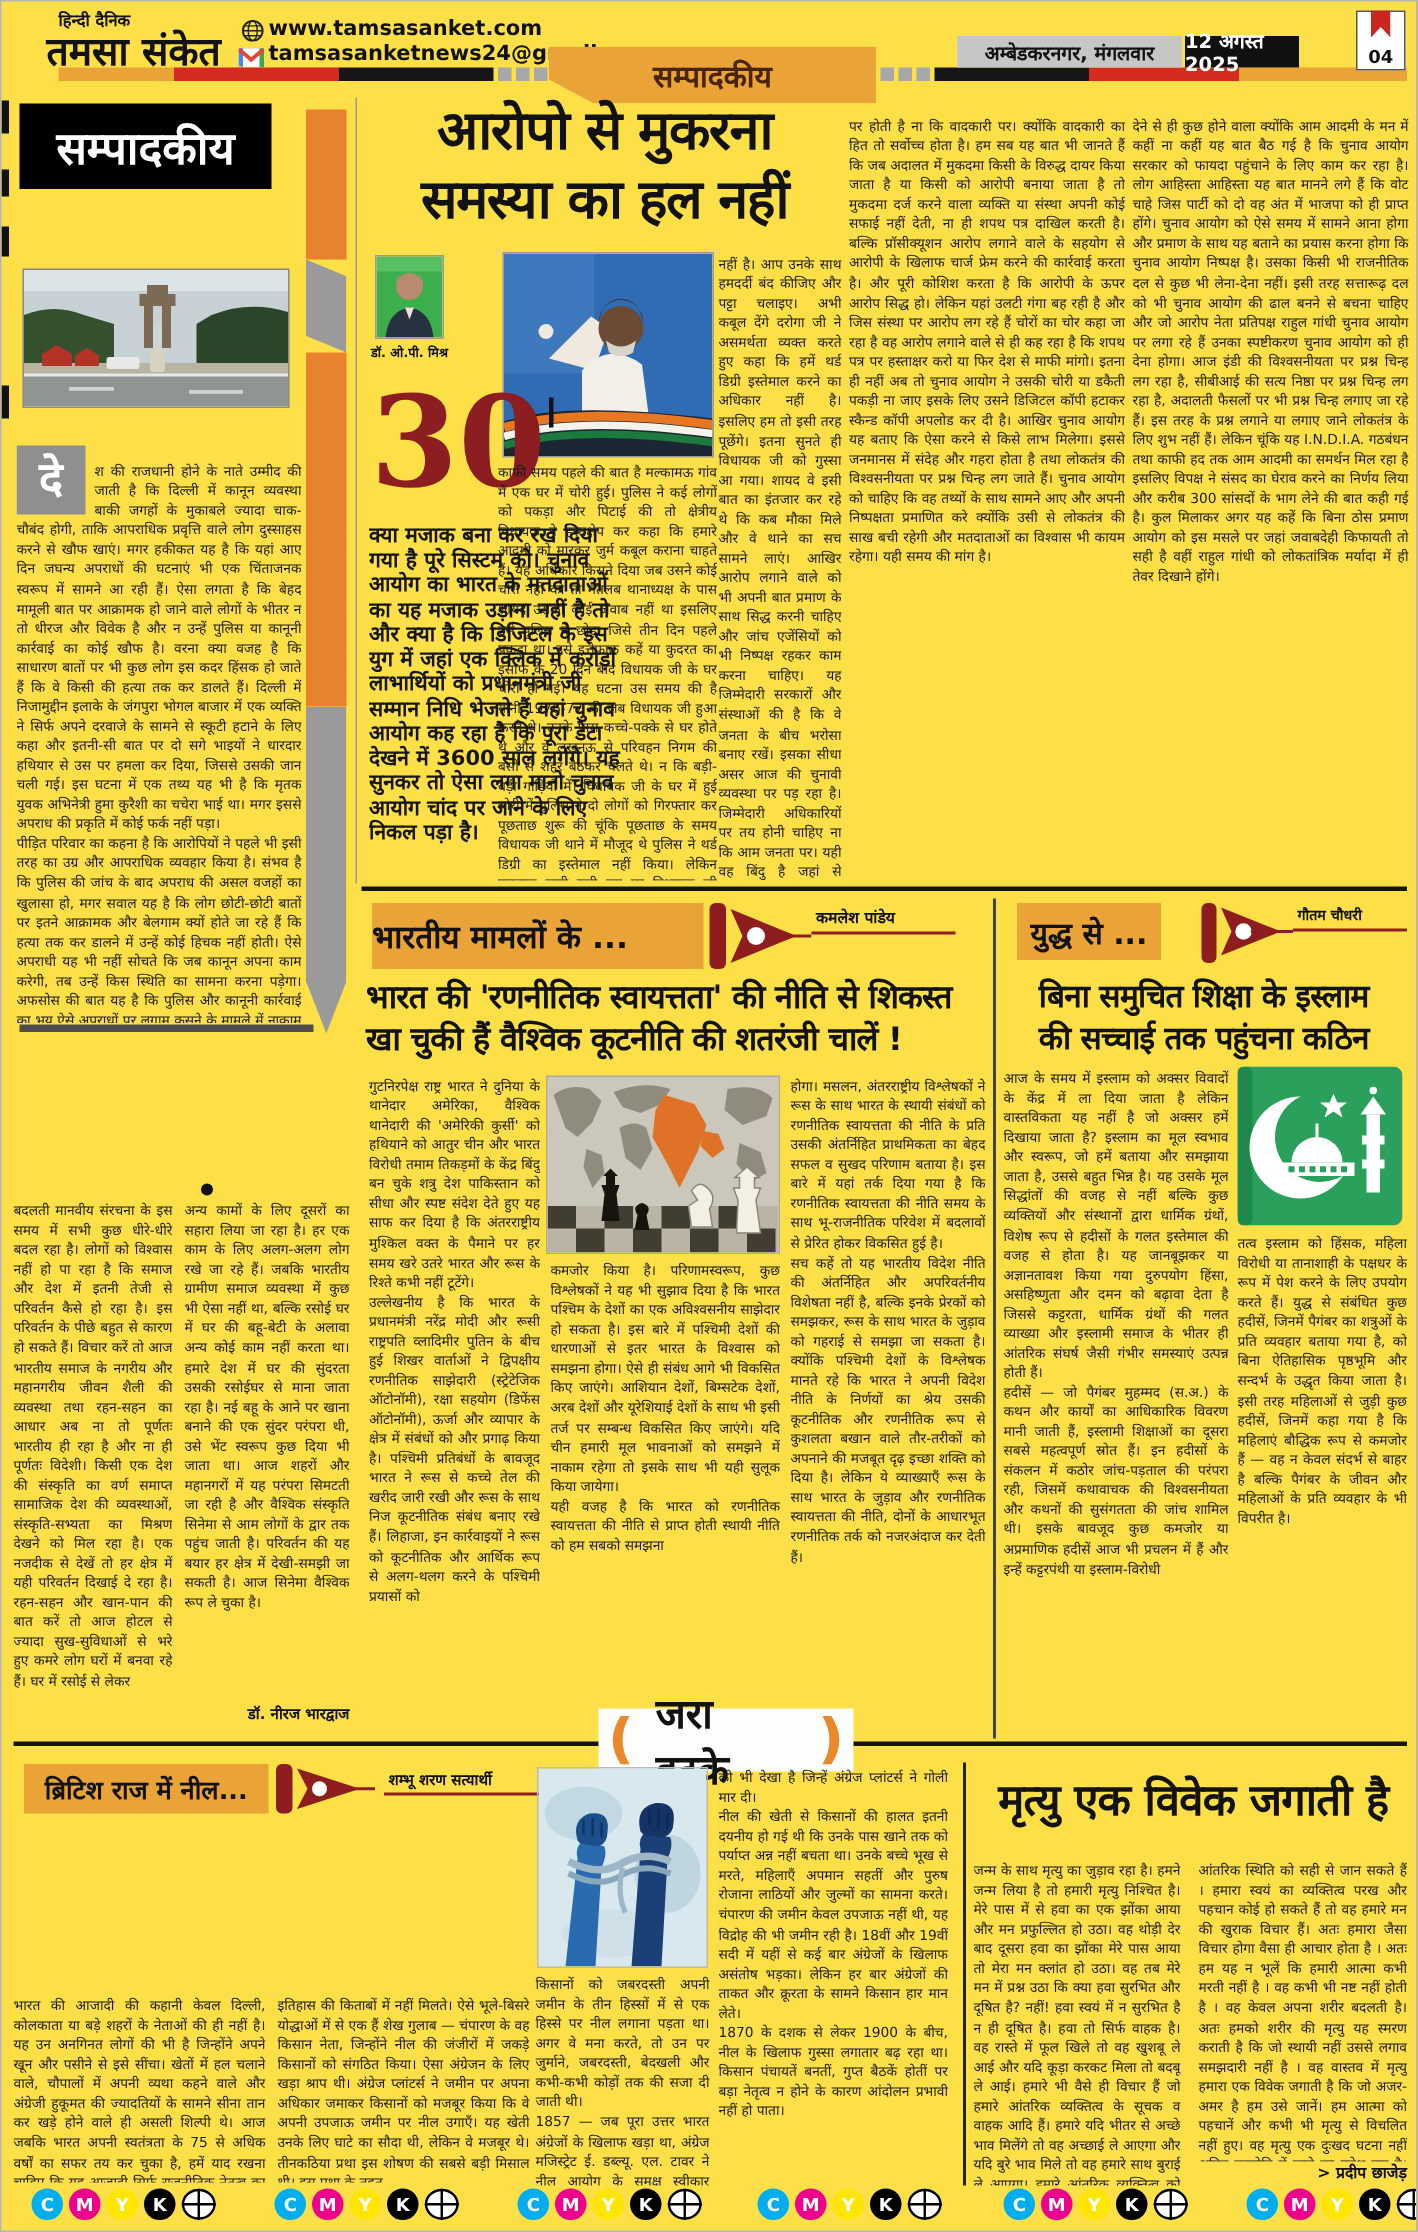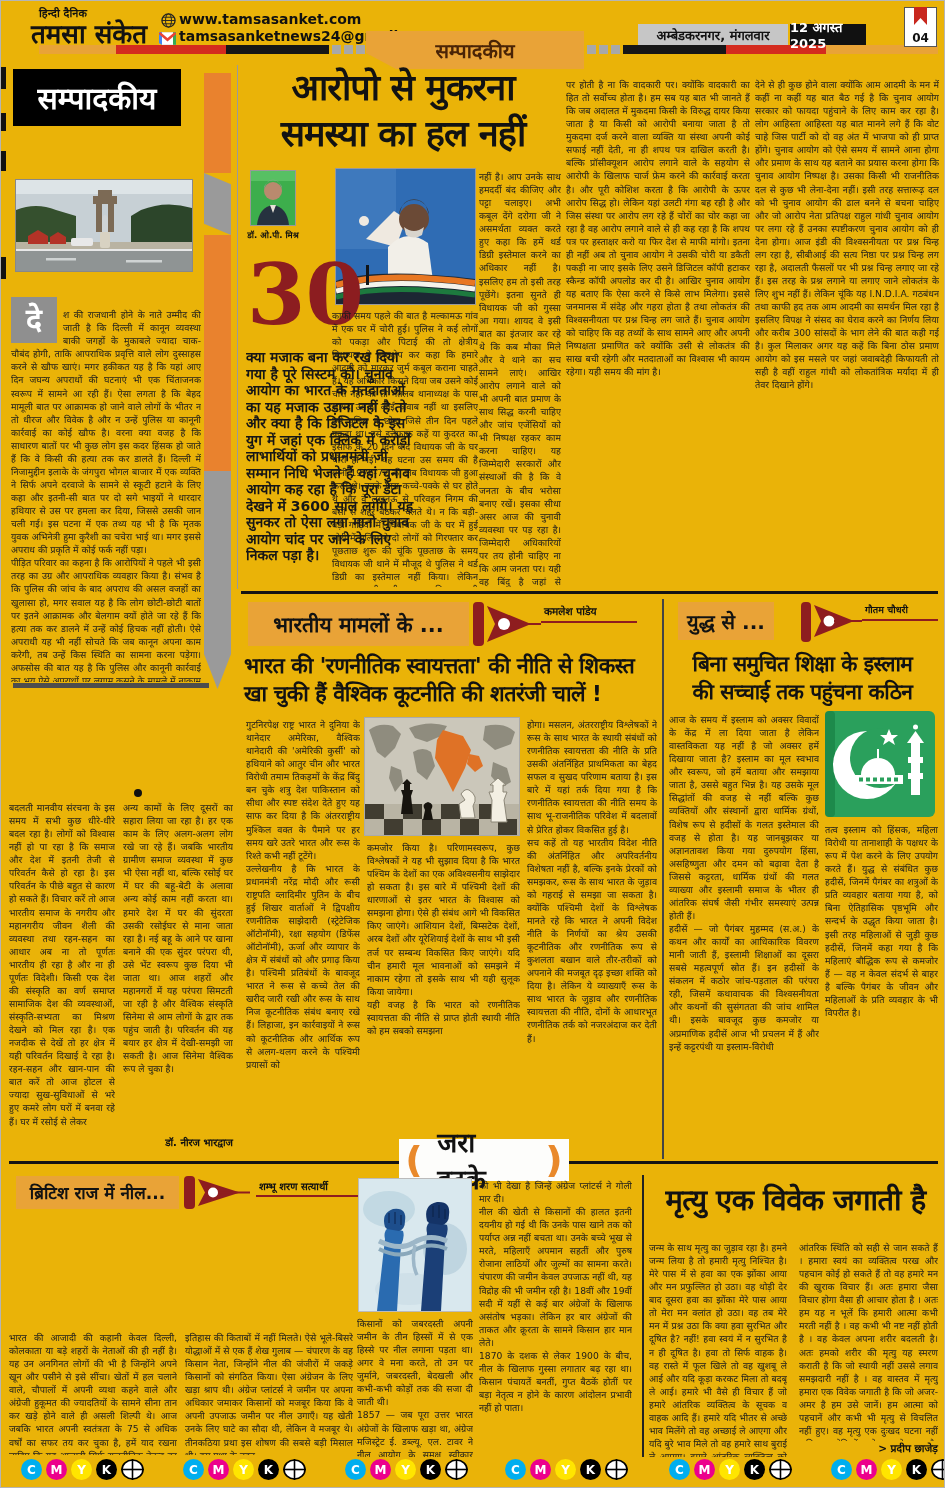--- a/index.html
+++ b/index.html
@@ -1,16 +1,16 @@
 <!DOCTYPE html>
 <html><head>
 <meta charset="utf-8">
 <style>
   html,body{margin:0;padding:0;background:#9a9a9a;}
-  .page{position:relative;width:945px;height:1488px;background:#eab308;overflow:hidden;
+  .page{position:relative;width:945px;height:1488px;background:#fde047;overflow:hidden;
         font-family:"DejaVu Sans","Liberation Sans",sans-serif;border:1px solid #b5b5b5;box-sizing:border-box;}
   .abs{position:absolute;}
   .bt{font-size:9.2px;line-height:1.42;text-align:justify;color:#1c1c1c;overflow:hidden;white-space:pre-line;}
   .hl{font-weight:900;color:#121212;white-space:pre-line;}
   .kicker{background:#E9A337;display:flex;align-items:center;font-weight:bold;color:#3a2208;}
   .penbar{background:#8E1D1F;border-radius:4px;}
   .byline{font-weight:bold;color:#111;white-space:nowrap;}
   .redline{background:#8E1D1F;height:2px;}
   .vr{background:#9a9a9a;}
   .hrule{background:#141414;}
@@ -176,21 +176,21 @@
   <div class="abs" style="left:246px;top:256px;font-family:'DejaVu Serif','Liberation Serif',serif;font-size:84px;line-height:0.9;font-weight:bold;color:#8c1d20;">30</div>
   <div class="abs" style="left:245px;top:348px;width:177px;height:238px;font-size:14px;font-weight:bold;line-height:1.18;color:#161616;text-align:left;overflow:hidden;">क्या मजाक बना कर रख दिया गया है पूरे सिस्टम को। चुनाव आयोग का भारत के मतदाताओं का यह मजाक उड़ाना नहीं है तो और क्या है कि डिजिटल के इस युग में जहां एक क्लिक में करोड़ों लाभार्थियों को प्रधानमंत्री जी सम्मान निधि भेजते हैं वहां चुनाव आयोग कह रहा है कि पूरा डेटा देखने में 3600 साल लगेंगे। यह सुनकर तो ऐसा लगा मानो चुनाव आयोग चांद पर जाने के लिए निकल पड़ा है।</div>
 
   <div class="abs bt" style="left:331px;top:308px;width:146px;height:278px;">काफी समय पहले की बात है मल्कामऊ गांव में एक घर में चोरी हुई। पुलिस ने कई लोगों को पकड़ा और पिटाई की तो क्षेत्रीय विधायक ने हस्तक्षेप कर कहा कि हमारे आदमी को मारकर जुर्म कबूल कराना चाहते हैं। यह अधिकार किसने दिया जब उसने कोई चोरी नहीं की तो मतलब थानाध्यक्ष के पास शायद उसका कोई जवाब नहीं था इसलिए उसे पुलिस ने छोड़ा जिसे तीन दिन पहले पकड़ा था। इसे इत्तेफाक कहें या कुदरत का इंसाफ के 20 दिन बाद विधायक जी के घर चोरी हो गई। यह घटना उस समय की है यानी 1976-77 की जब विधायक जी हुआ करते थे। उनके पास कच्चे-पक्के से घर होते थे और वे लखनऊ से परिवहन निगम की बसों से शहर बैठकर चलते थे। न कि बड़ी-बड़ी गाड़ियों में। विधायक जी के घर में हुई चोरी में पुलिस ने दो लोगों को गिरफ्तार कर पूछताछ शुरू की चूंकि पूछताछ के समय विधायक जी थाने में मौजूद थे पुलिस ने थर्ड डिग्री का इस्तेमाल नहीं किया। लेकिन पूछताछ जारी रखी इस पर विधायक जी उखड़ गए और हल्का दरोगा से बोले ये हरामखोर इतनी आसानी से कबूलने वाले</div>
   <div class="abs bt" style="left:478px;top:169px;width:82px;height:417px;">नहीं है। आप उनके साथ हमदर्दी बंद कीजिए और पट्टा चलाइए। अभी कबूल देंगे दरोगा जी ने असमर्थता व्यक्त करते हुए कहा कि हमें थर्ड डिग्री इस्तेमाल करने का अधिकार नहीं है। इसलिए हम तो इसी तरह पूछेंगे। इतना सुनते ही विधायक जी को गुस्सा आ गया। शायद वे इसी बात का इंतजार कर रहे थे कि कब मौका मिले और वे थाने का सच सामने लाएं। आखिर आरोप लगाने वाले को भी अपनी बात प्रमाण के साथ सिद्ध करनी चाहिए और जांच एजेंसियों को भी निष्पक्ष रहकर काम करना चाहिए। यह जिम्मेदारी सरकारों और संस्थाओं की है कि वे जनता के बीच भरोसा बनाए रखें। इसका सीधा असर आज की चुनावी व्यवस्था पर पड़ रहा है। जिम्मेदारी अधिकारियों पर तय होनी चाहिए ना कि आम जनता पर। यही वह बिंदु है जहां से व्यवस्था पर सवाल उठने शुरू होते हैं।</div>
   <div class="abs bt" style="left:565px;top:77px;width:184px;height:509px;">पर होती है ना कि वादकारी पर। क्योंकि वादकारी का हित तो सर्वोच्च होता है। हम सब यह बात भी जानते हैं कि जब अदालत में मुकदमा किसी के विरुद्ध दायर किया जाता है या किसी को आरोपी बनाया जाता है तो मुकदमा दर्ज करने वाला व्यक्ति या संस्था अपनी कोई सफाई नहीं देती, ना ही शपथ पत्र दाखिल करती है। बल्कि प्रॉसीक्यूशन आरोप लगाने वाले के सहयोग से आरोपी के खिलाफ चार्ज फ्रेम करने की कार्रवाई करता है। और पूरी कोशिश करता है कि आरोपी के ऊपर आरोप सिद्ध हो। लेकिन यहां उलटी गंगा बह रही है और जिस संस्था पर आरोप लग रहे हैं चोरों का चोर कहा जा रहा है वह आरोप लगाने वाले से ही कह रहा है कि शपथ पत्र पर हस्ताक्षर करो या फिर देश से माफी मांगो। इतना ही नहीं अब तो चुनाव आयोग ने उसकी चोरी या डकैती पकड़ी ना जाए इसके लिए उसने डिजिटल कॉपी हटाकर स्कैन्ड कॉपी अपलोड कर दी है। आखिर चुनाव आयोग यह बताए कि ऐसा करने से किसे लाभ मिलेगा। इससे जनमानस में संदेह और गहरा होता है तथा लोकतंत्र की विश्वसनीयता पर प्रश्न चिन्ह लग जाते हैं। चुनाव आयोग को चाहिए कि वह तथ्यों के साथ सामने आए और अपनी निष्पक्षता प्रमाणित करे क्योंकि उसी से लोकतंत्र की साख बची रहेगी और मतदाताओं का विश्वास भी कायम रहेगा। यही समय की मांग है।</div>
   <div class="abs bt" style="left:754px;top:77px;width:184px;height:509px;">देने से ही कुछ होने वाला क्योंकि आम आदमी के मन में कहीं ना कहीं यह बात बैठ गई है कि चुनाव आयोग सरकार को फायदा पहुंचाने के लिए काम कर रहा है। लोग आहिस्ता आहिस्ता यह बात मानने लगे हैं कि वोट चाहे जिस पार्टी को दो वह अंत में भाजपा को ही प्राप्त होंगे। चुनाव आयोग को ऐसे समय में सामने आना होगा और प्रमाण के साथ यह बताने का प्रयास करना होगा कि चुनाव आयोग निष्पक्ष है। उसका किसी भी राजनीतिक दल से कुछ भी लेना-देना नहीं। इसी तरह सत्तारूढ़ दल को भी चुनाव आयोग की ढाल बनने से बचना चाहिए और जो आरोप नेता प्रतिपक्ष राहुल गांधी चुनाव आयोग पर लगा रहे हैं उनका स्पष्टीकरण चुनाव आयोग को ही देना होगा। आज इंडी की विश्वसनीयता पर प्रश्न चिन्ह लग रहा है, सीबीआई की सत्य निष्ठा पर प्रश्न चिन्ह लग रहा है, अदालती फैसलों पर भी प्रश्न चिन्ह लगाए जा रहे हैं। इस तरह के प्रश्न लगाने या लगाए जाने लोकतंत्र के लिए शुभ नहीं हैं। लेकिन चूंकि यह I.N.D.I.A. गठबंधन तथा काफी हद तक आम आदमी का समर्थन मिल रहा है इसलिए विपक्ष ने संसद का घेराव करने का निर्णय लिया और करीब 300 सांसदों के भाग लेने की बात कही गई है। कुल मिलाकर अगर यह कहें कि बिना ठोस प्रमाण आयोग को इस मसले पर जहां जवाबदेही किफायती तो सही है वहीं राहुल गांधी को लोकतांत्रिक मर्यादा में ही तेवर दिखाने होंगे।</div>
 
   <div class="abs hrule" style="left:240px;top:590px;width:697px;height:3px;"></div>
 
-  <div class="abs kicker" style="left:247px;top:601px;width:221px;height:44px;justify-content:center;">
+  <div class="abs kicker" style="left:247px;top:601px;width:221px;height:44px;justify-content:flex-start;">
     <span class="hl" style="font-size:21px;">भारतीय मामलों के ...</span>
   </div>
   <div class="abs penbar" style="left:472px;top:601px;width:11px;height:44px;"></div>
   <span class="abs" style="left:486px;top:603px;">
     <svg width="54" height="40" viewBox="0 0 54 40">
         <polygon points="0,2 44,20 0,38 8,20" fill="#8E1D1F"></polygon>
         <circle cx="17" cy="20" r="6" fill="#fff"></circle>
         <line x1="23" y1="20" x2="54" y2="20" stroke="#8E1D1F" stroke-width="2"></line>
       </svg>
   </span>

